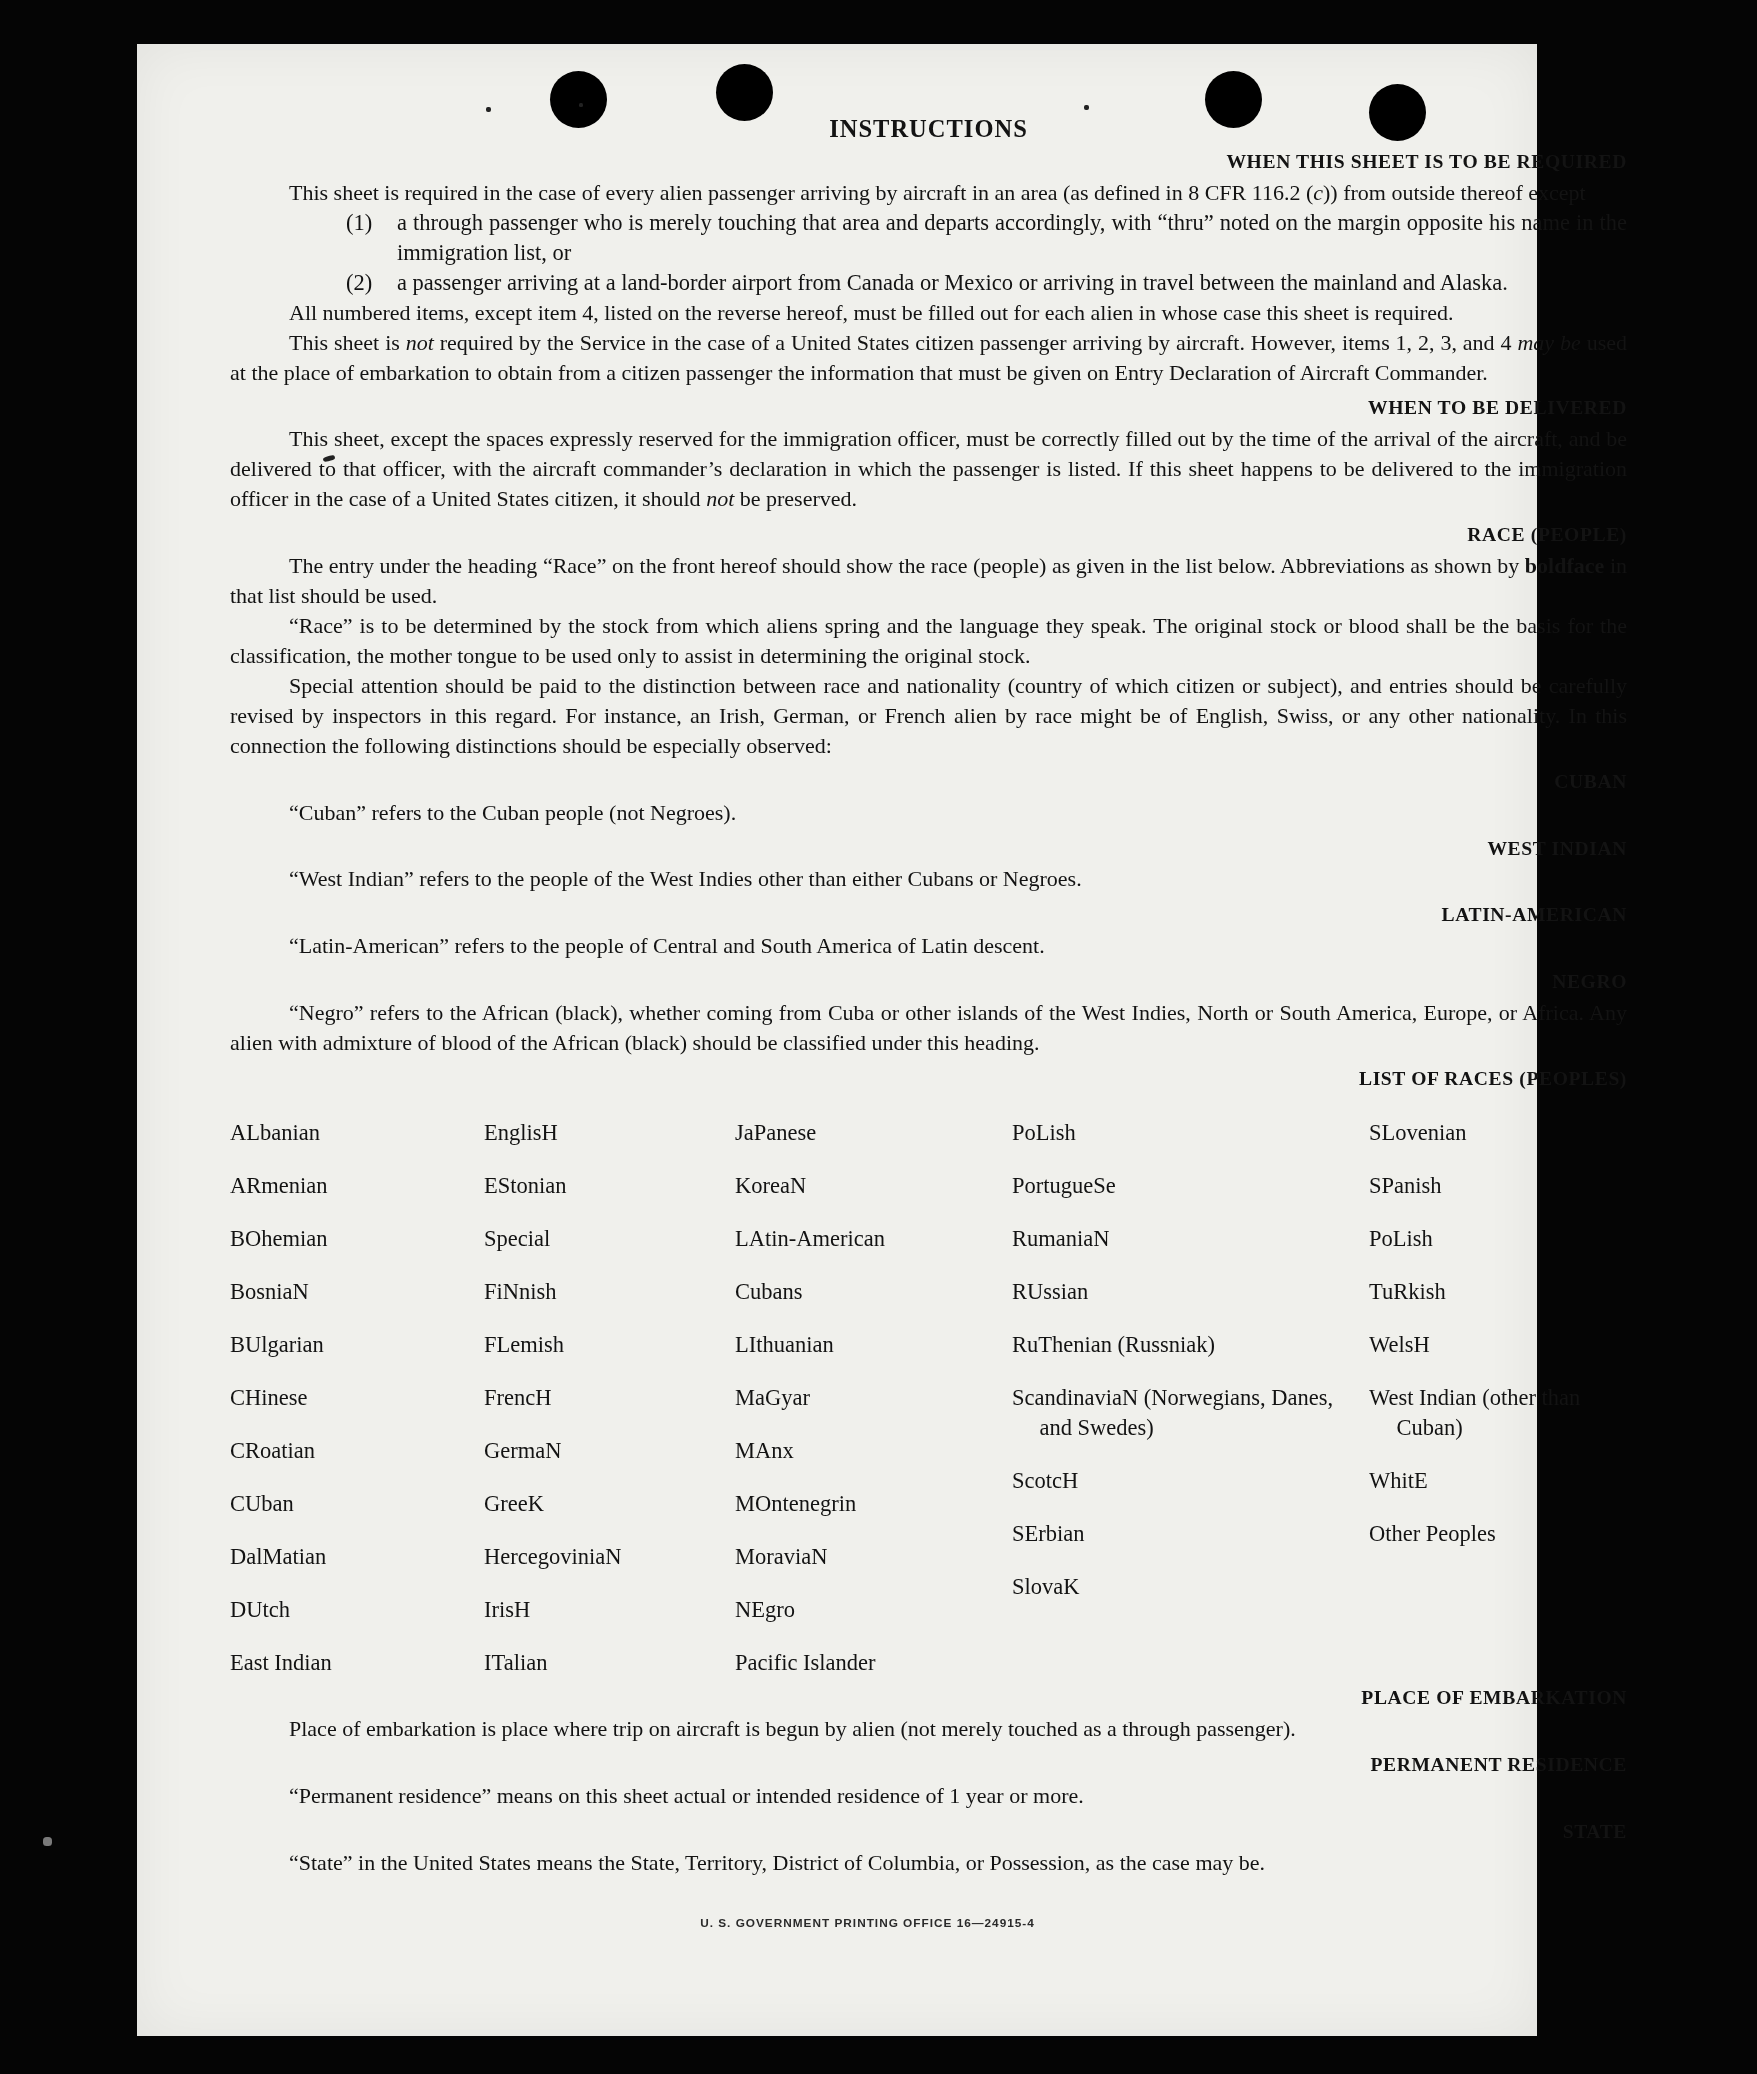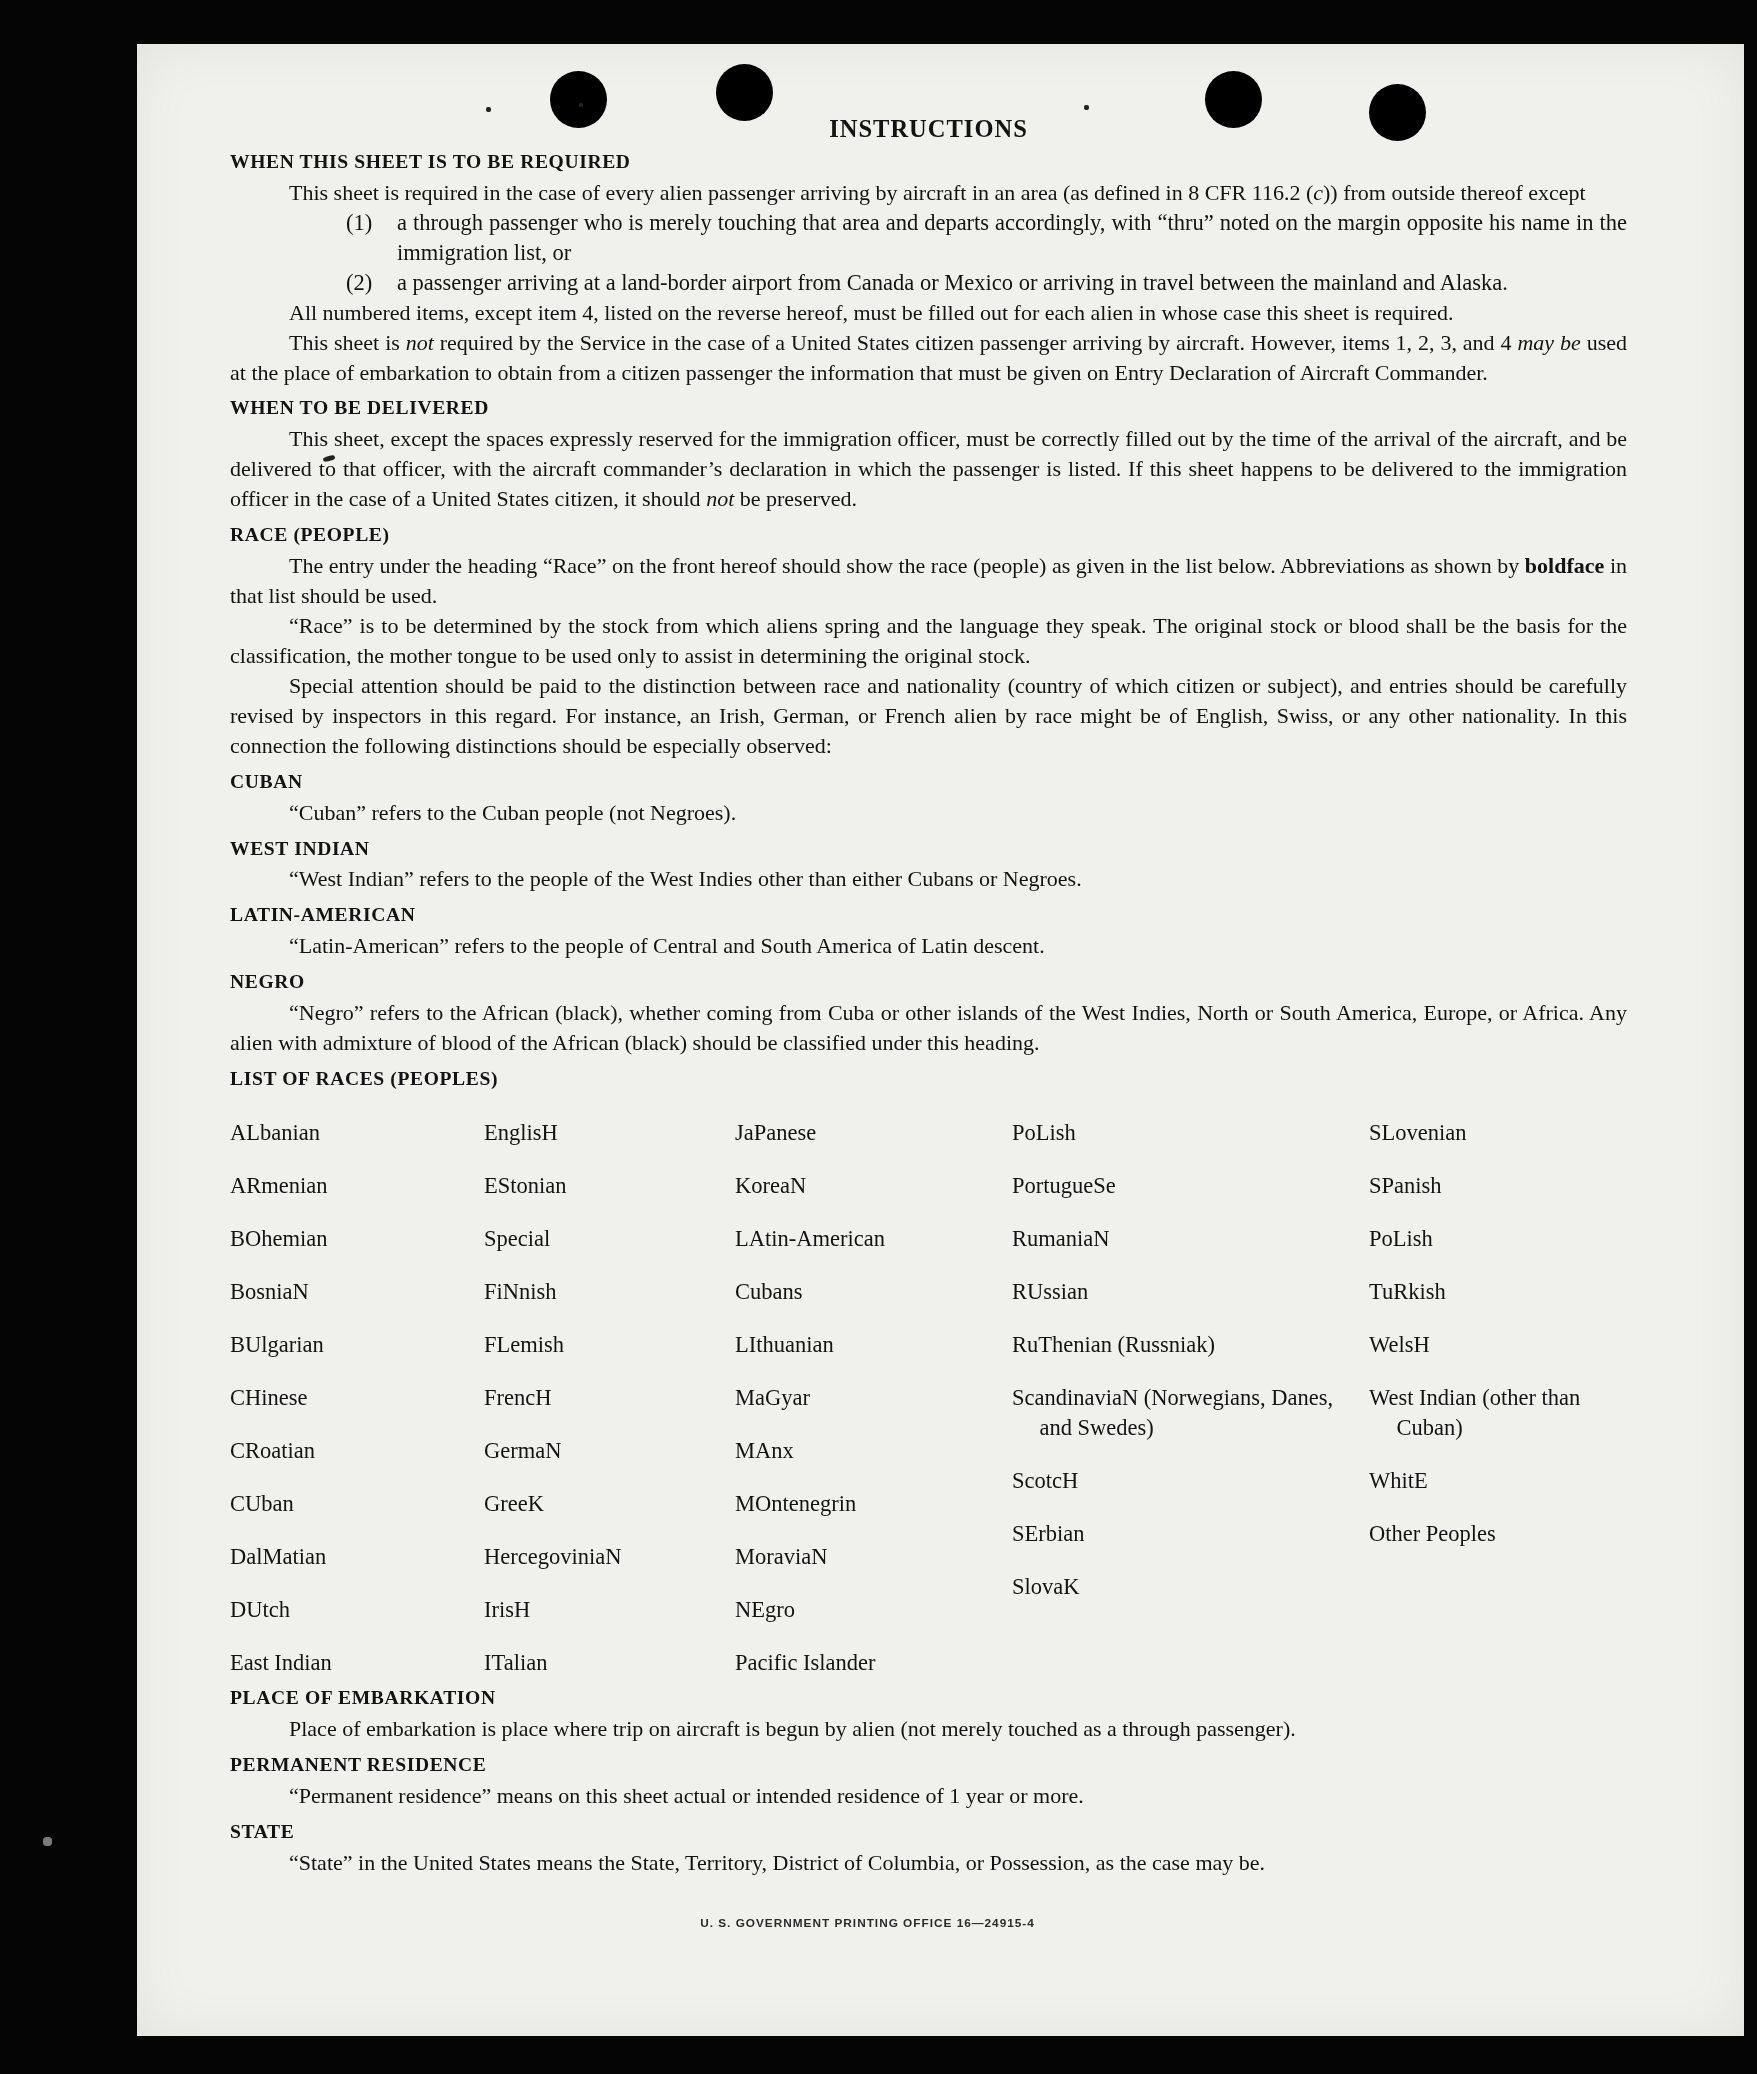--- a/index.html
+++ b/index.html
@@ -14,21 +14,21 @@
   .scan-wrap {
     position: relative;
     width: 1757px;
     height: 2075px;
     background: #050505;
   }
   .paper {
     position: absolute;
     left: 137px;
     top: 44px;
-    width: 1607px;
+    width: 1400px;
     height: 1992px;
     background: #f0f0ec;
     box-shadow: inset 0 0 59px rgba(0,0,0,0.06);
     color: #131313;
   }
   .hole {
     position: absolute;
     width: 57px;
     height: 57px;
     border-radius: 50%;
@@ -60,21 +60,21 @@
   .title {
     font-size: 24.5px;
     font-weight: bold;
     text-align: center;
     letter-spacing: 1px;
     margin: 0 0 7.8px 0;
   }
   .heading {
     font-size: 19.6px;
     font-weight: bold;
-    text-align: left;
+    text-align: right;
     letter-spacing: 0.6px;
     margin: 9.8px 0 4.9px 0;
   }
   .heading.first { margin-top: 0; }
   p.body-para {
     font-size: 22px;
     line-height: 30px;
     text-align: justify;
     margin: 0;
     text-indent: 59px;

